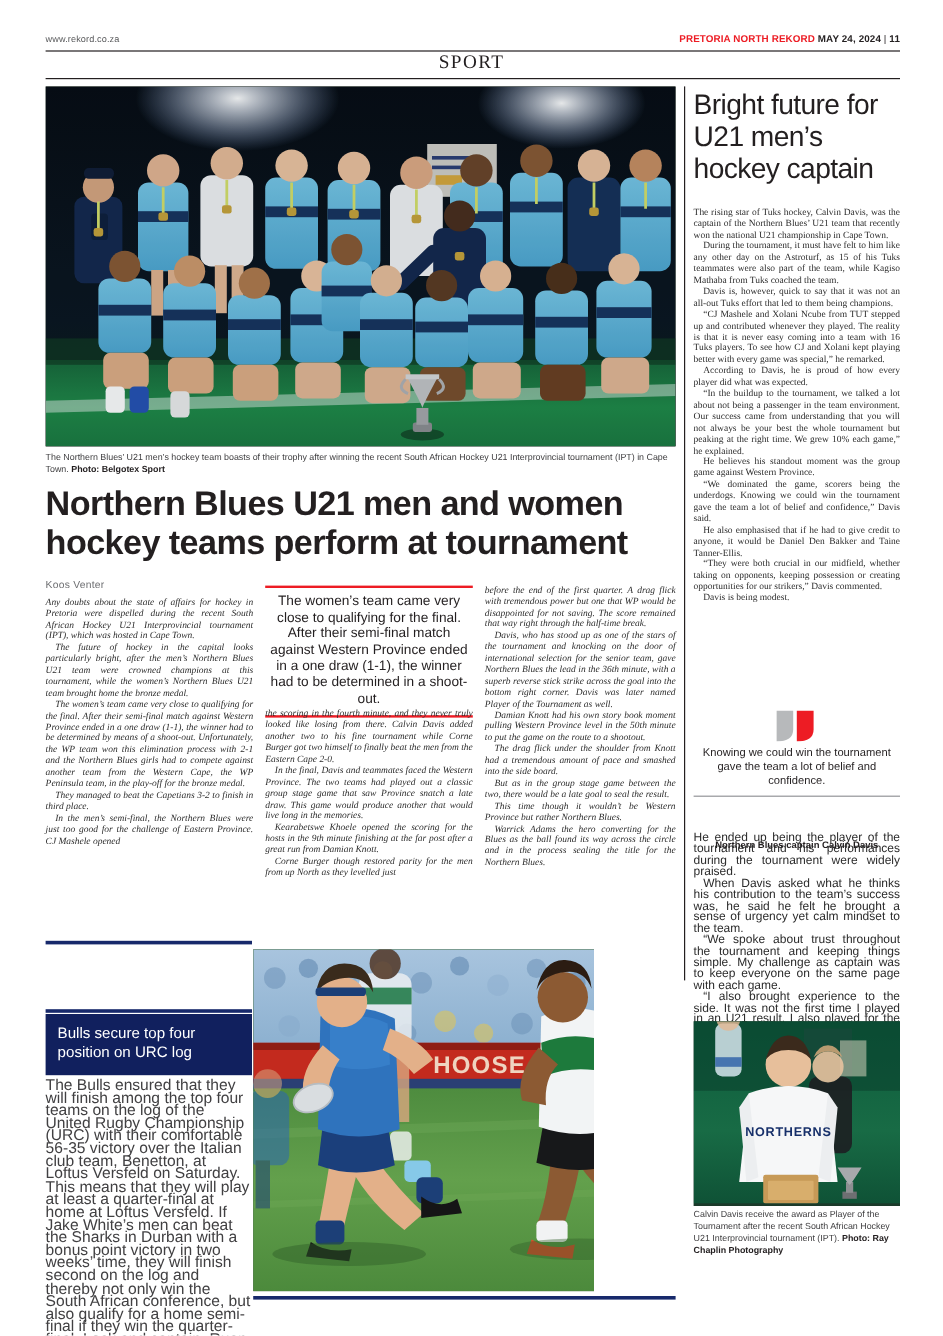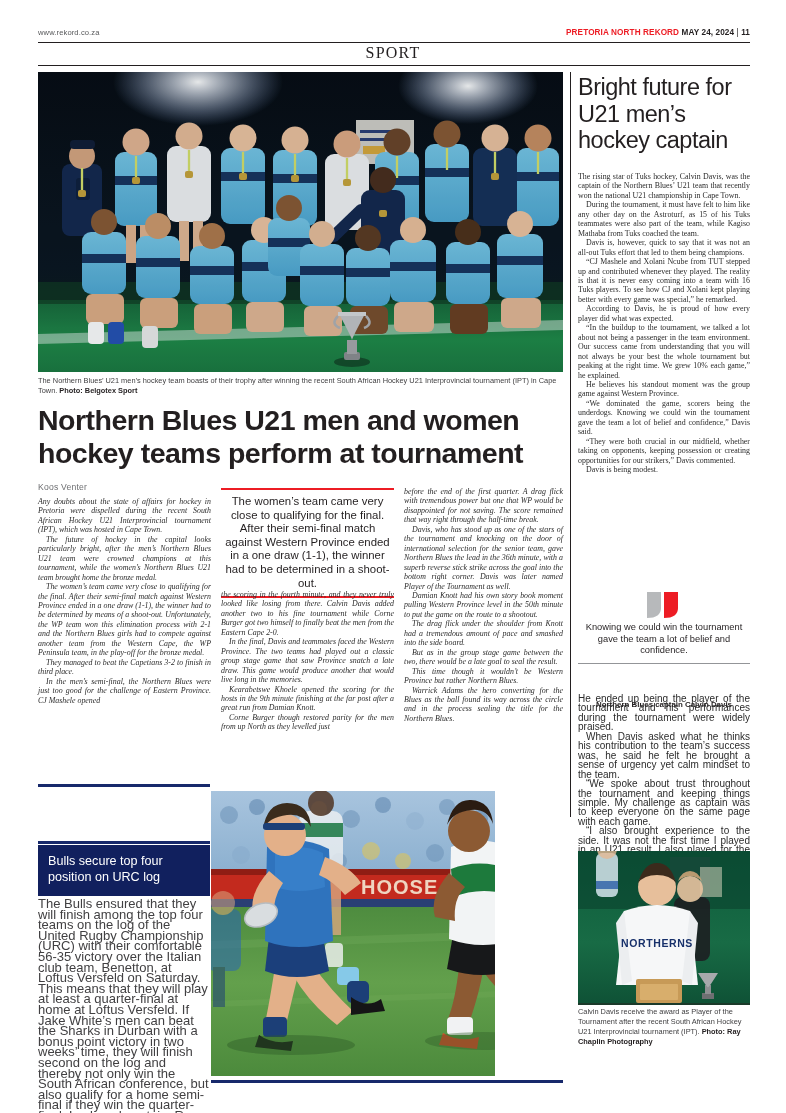--- a/index.html
+++ b/index.html
@@ -443,20 +443,21 @@
 
   <div id="rail-body-1">
     <p class="first">The rising star of Tuks hockey, Calvin Davis, was the captain of the Northern Blues’ U21 team that recently won the national U21 championship in Cape Town.</p>
     <p>During the tournament, it must have felt to him like any other day on the Astroturf, as 15 of his Tuks teammates were also part of the team, while Kagiso Mathaba from Tuks coached the team.</p>
     <p>Davis is, however, quick to say that it was not an all-out Tuks effort that led to them being champions.</p>
     <p>“CJ Mashele and Xolani Ncube from TUT stepped up and contributed whenever they played. The reality is that it is never easy coming into a team with 16 Tuks players. To see how CJ and Xolani kept playing better with every game was special,” he remarked.</p>
     <p>According to Davis, he is proud of how every player did what was expected.</p>
     <p>“In the buildup to the tournament, we talked a lot about not being a passenger in the team environment. Our success came from understanding that you will not always be your best the whole tournament but peaking at the right time. We grew 10% each game,” he explained.</p>
     <p>He believes his standout moment was the group game against Western Province.</p>
     <p>“We dominated the game, scorers being the underdogs. Knowing we could win the tournament gave the team a lot of belief and confidence,” Davis said.</p>
+    <p>He also emphasised that if he had to give credit to anyone, it would be Daniel Den Bakker and Taine Tanner-Ellis.</p>
     <p>“They were both crucial in our midfield, whether taking on opponents, keeping possession or creating opportunities for our strikers,” Davis commented.</p>
     <p>Davis is being modest.</p>
   </div>
 
   <div class="quote-block">
     <svg class="quote-mark" viewBox="0 0 34 26">
       <path d="M0 0 h14 v16 q0 10 -14 10 z" fill="#b7b9bb"></path>
       <path d="M17 0 h14 v16 q0 10 -14 10 z" fill="#ed1c24"></path>
     </svg>
     <div class="quote-text">Knowing we could win the tournament gave the team a lot of belief and confidence.</div>

